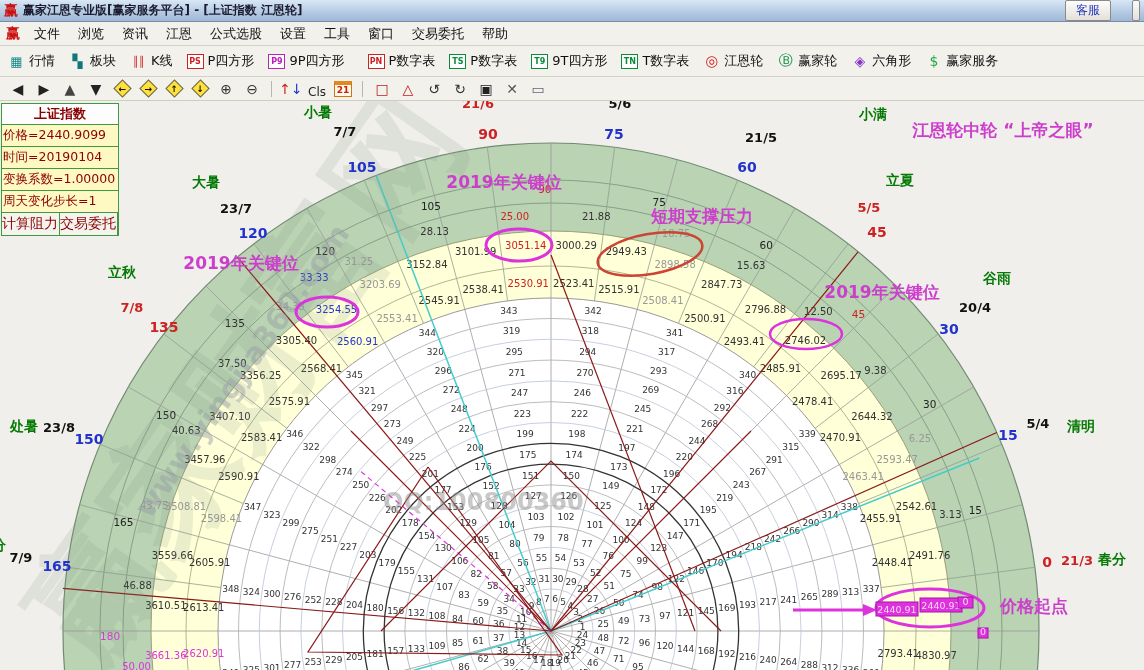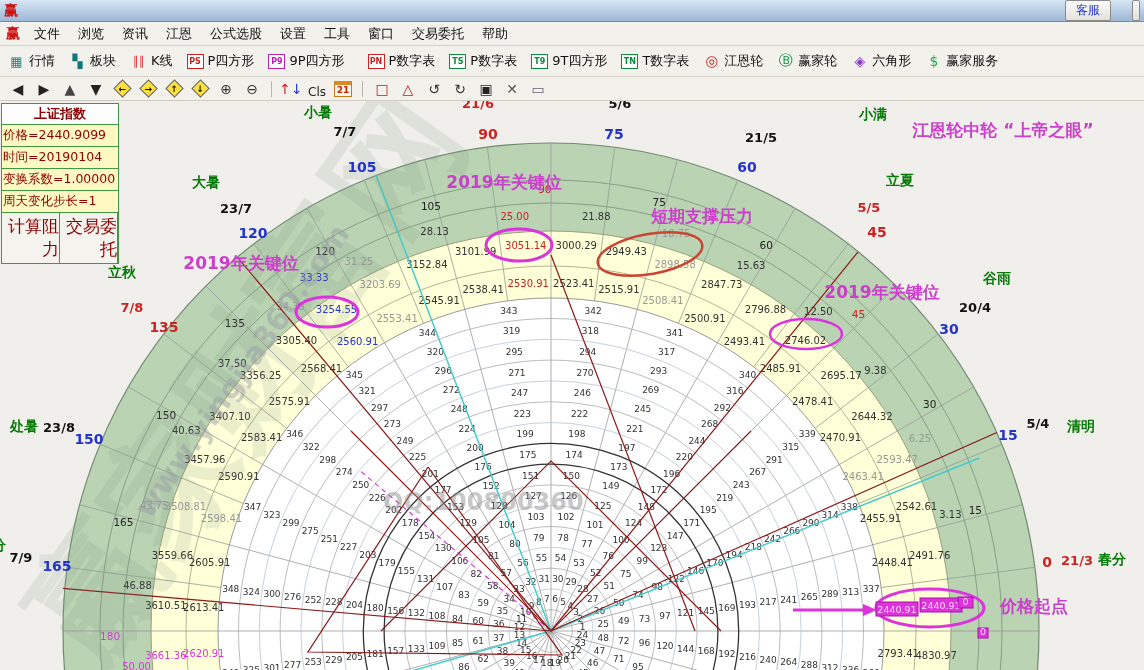--- a/index.html
+++ b/index.html
@@ -46,31 +46,32 @@
   #workspace { position:absolute; left:0; top:101px; width:1144px; height:569px; background:#f0efeb; }
   #wheel-svg { position:absolute; left:0; top:0; }
 
   
   #panel { position:absolute; left:1px; top:2px; width:118px; border:1px solid #3f9a3f; background:#fff; z-index:5; }
   #panel-title { background:#fdfdfd; color:#8b0000; font-size:13px; font-weight:bold; text-align:center;
     padding:1px 0; border-bottom:1px solid #3f9a3f; }
   .panel-field { background:#fef9c3; color:#8b0000; font-size:12.5px; padding:2px 1px;
     border-bottom:1px solid #3f9a3f; white-space:nowrap; overflow:hidden; }
   #panel-btnrow { display:flex; }
-  .panel-btn { flex:1; background:#f4f3ee; color:#8b0000; font-size:17px; text-align:right;
+  .panel-btn { flex:1; background:#f4f3ee; color:#8b0000; font-size:14px; text-align:left;
     padding:2px 0; border:1px solid #3f9a3f; border-left:none; border-bottom:none; cursor:default; }
   .panel-btn:first-child { border-left:none; border-right:1px solid #3f9a3f; }
 </style>
 </head>
 <body>
 
 <div id="app">
 
   <div id="titlebar">
     <span class="logo">赢</span>
+    <span id="title-text">赢家江恩专业版[赢家服务平台] - [上证指数 江恩轮]</span>
     <span id="title-right">
       <button class="tbtn">客服</button>
       <button class="tbtn sliver"></button>
     </span>
   </div>
 
   <div id="menubar">
     <span class="logo">赢</span>
 
   <span class="menu-item">文件</span>

